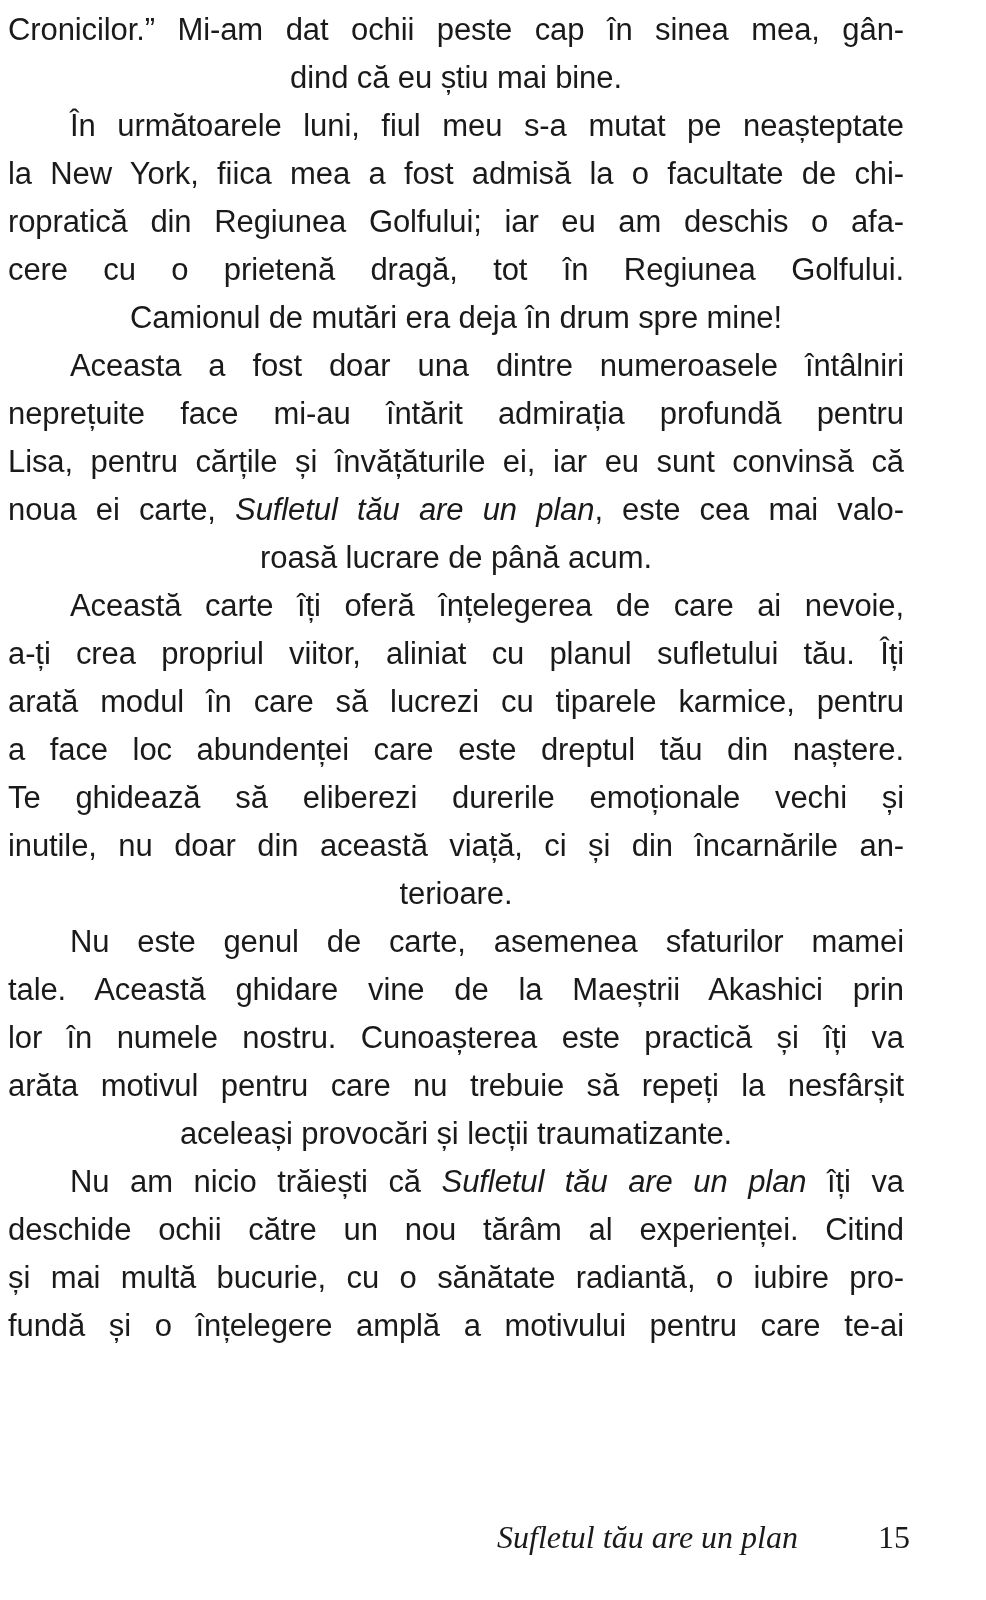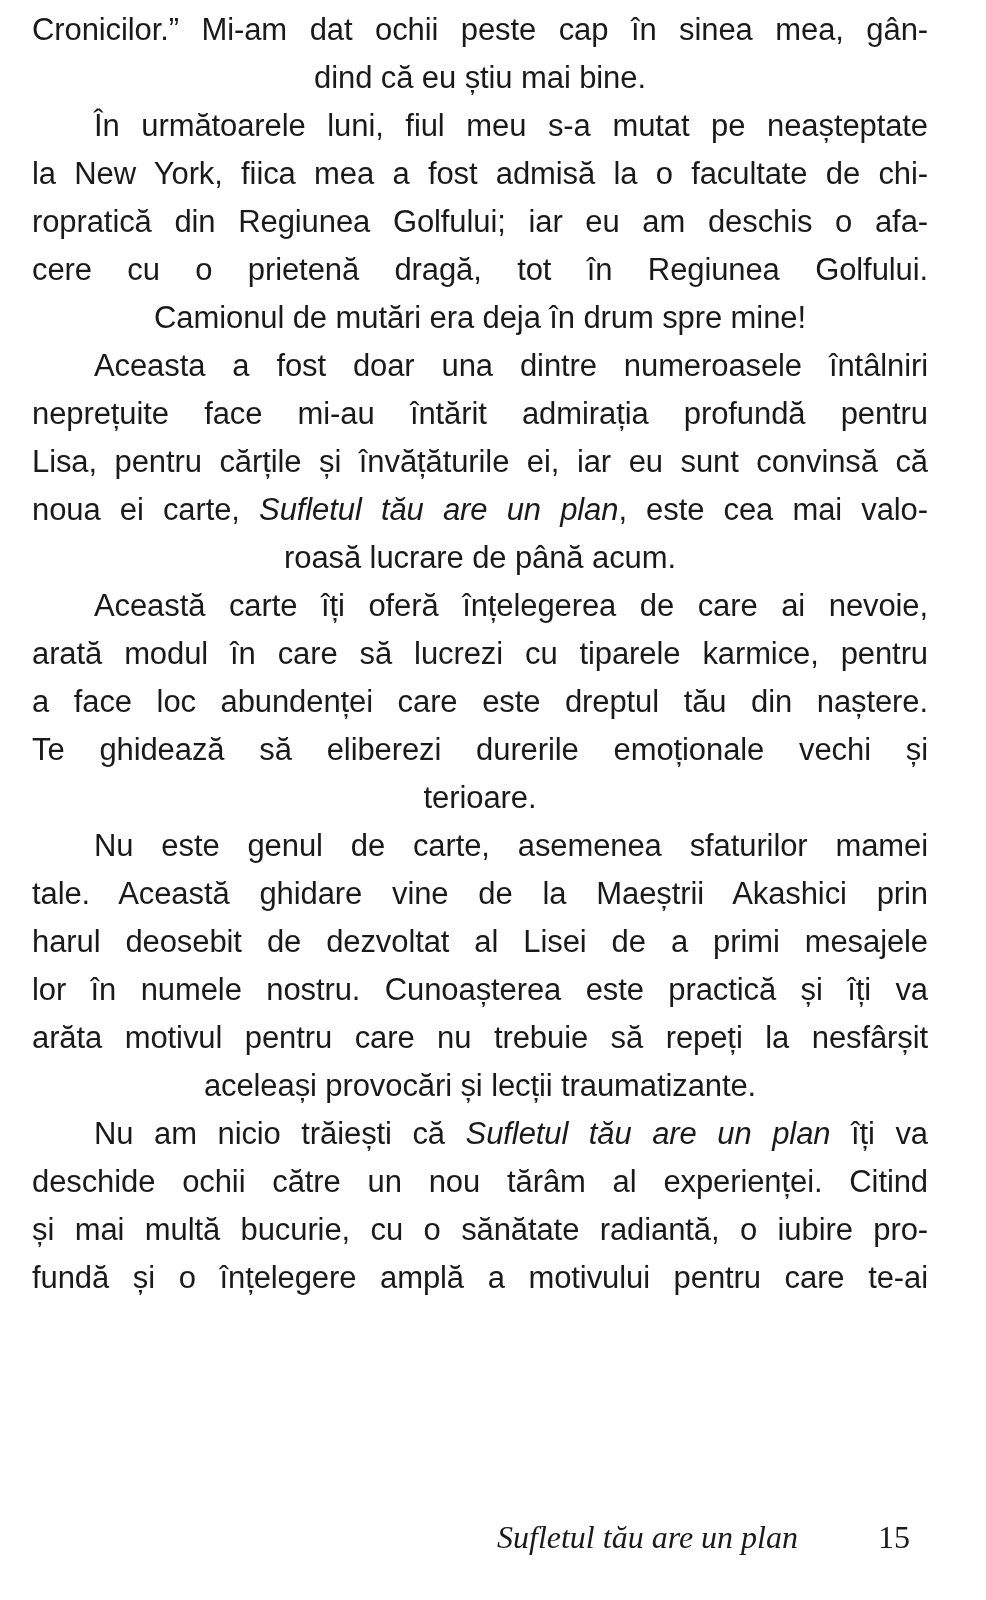--- a/index.html
+++ b/index.html
@@ -10,21 +10,21 @@
     body {
       width: 986px;
       height: 1600px;
       position: relative;
       overflow: hidden;
       color: #1a1a1a;
       font-family: "Liberation Sans", "DejaVu Sans", sans-serif;
     }
     .page {
       position: absolute;
-      left: 32px;
+      left: 8px;
       top: 6px;
       width: 896px;
     }
     .line {
       display: block;
       height: 48px;
       line-height: 48px;
       font-size: 31px;
       white-space: nowrap;
       letter-spacing: -0.1px;
@@ -70,27 +70,28 @@
     <div class="line just"><span>la New York, fiica mea a fost admisă la o facultate de chi-</span></div>
     <div class="line just"><span>ropratică din Regiunea Golfului; iar eu am deschis o afa-</span></div>
     <div class="line just"><span>cere cu o prietenă dragă, tot în Regiunea Golfului.</span></div>
     <div class="line"><span>Camionul de mutări era deja în drum spre mine!</span></div>
     <div class="line just indent"><span>Aceasta a fost doar una dintre numeroasele întâlniri</span></div>
     <div class="line just"><span>neprețuite face mi-au întărit admirația profundă pentru</span></div>
     <div class="line just"><span>Lisa, pentru cărțile și învățăturile ei, iar eu sunt convinsă că</span></div>
     <div class="line just"><span>noua ei carte, </span><span class="it">Sufletul tău are un plan</span><span>, este cea mai valo-</span></div>
     <div class="line"><span>roasă lucrare de până acum.</span></div>
     <div class="line just indent"><span>Această carte îți oferă înțelegerea de care ai nevoie,</span></div>
+    <div class="line just"><span>a-ți crea propriul viitor, aliniat cu planul sufletului tău. Îți</span></div>
     <div class="line just"><span>arată modul în care să lucrezi cu tiparele karmice, pentru</span></div>
     <div class="line just"><span>a face loc abundenței care este dreptul tău din naștere.</span></div>
     <div class="line just"><span>Te ghidează să eliberezi durerile emoționale vechi și</span></div>
+    <div class="line just"><span>inutile, nu doar din această viață, ci și din încarnările an-</span></div>
     <div class="line"><span>terioare.</span></div>
     <div class="line just indent"><span>Nu este genul de carte, asemenea sfaturilor mamei</span></div>
     <div class="line just"><span>tale. Această ghidare vine de la Maeștrii Akashici prin</span></div>
-    <div class="line just"><span>harul deosebit de dezvoltat al Lisei de a primi mesajele</span></div>
     <div class="line just"><span>lor în numele nostru. Cunoașterea este practică și îți va</span></div>
     <div class="line just"><span>arăta motivul pentru care nu trebuie să repeți la nesfârșit</span></div>
     <div class="line"><span>aceleași provocări și lecții traumatizante.</span></div>
     <div class="line just indent"><span>Nu am nicio trăiești că </span><span class="it">Sufletul tău are un plan</span><span> îți va</span></div>
     <div class="line just"><span>deschide ochii către un nou tărâm al experienței. Citind</span></div>
     <div class="line just"><span>și mai multă bucurie, cu o sănătate radiantă, o iubire pro-</span></div>
     <div class="line just"><span>fundă și o înțelegere amplă a motivului pentru care te-ai</span></div>
   </div>
 
 <div class="footer">

